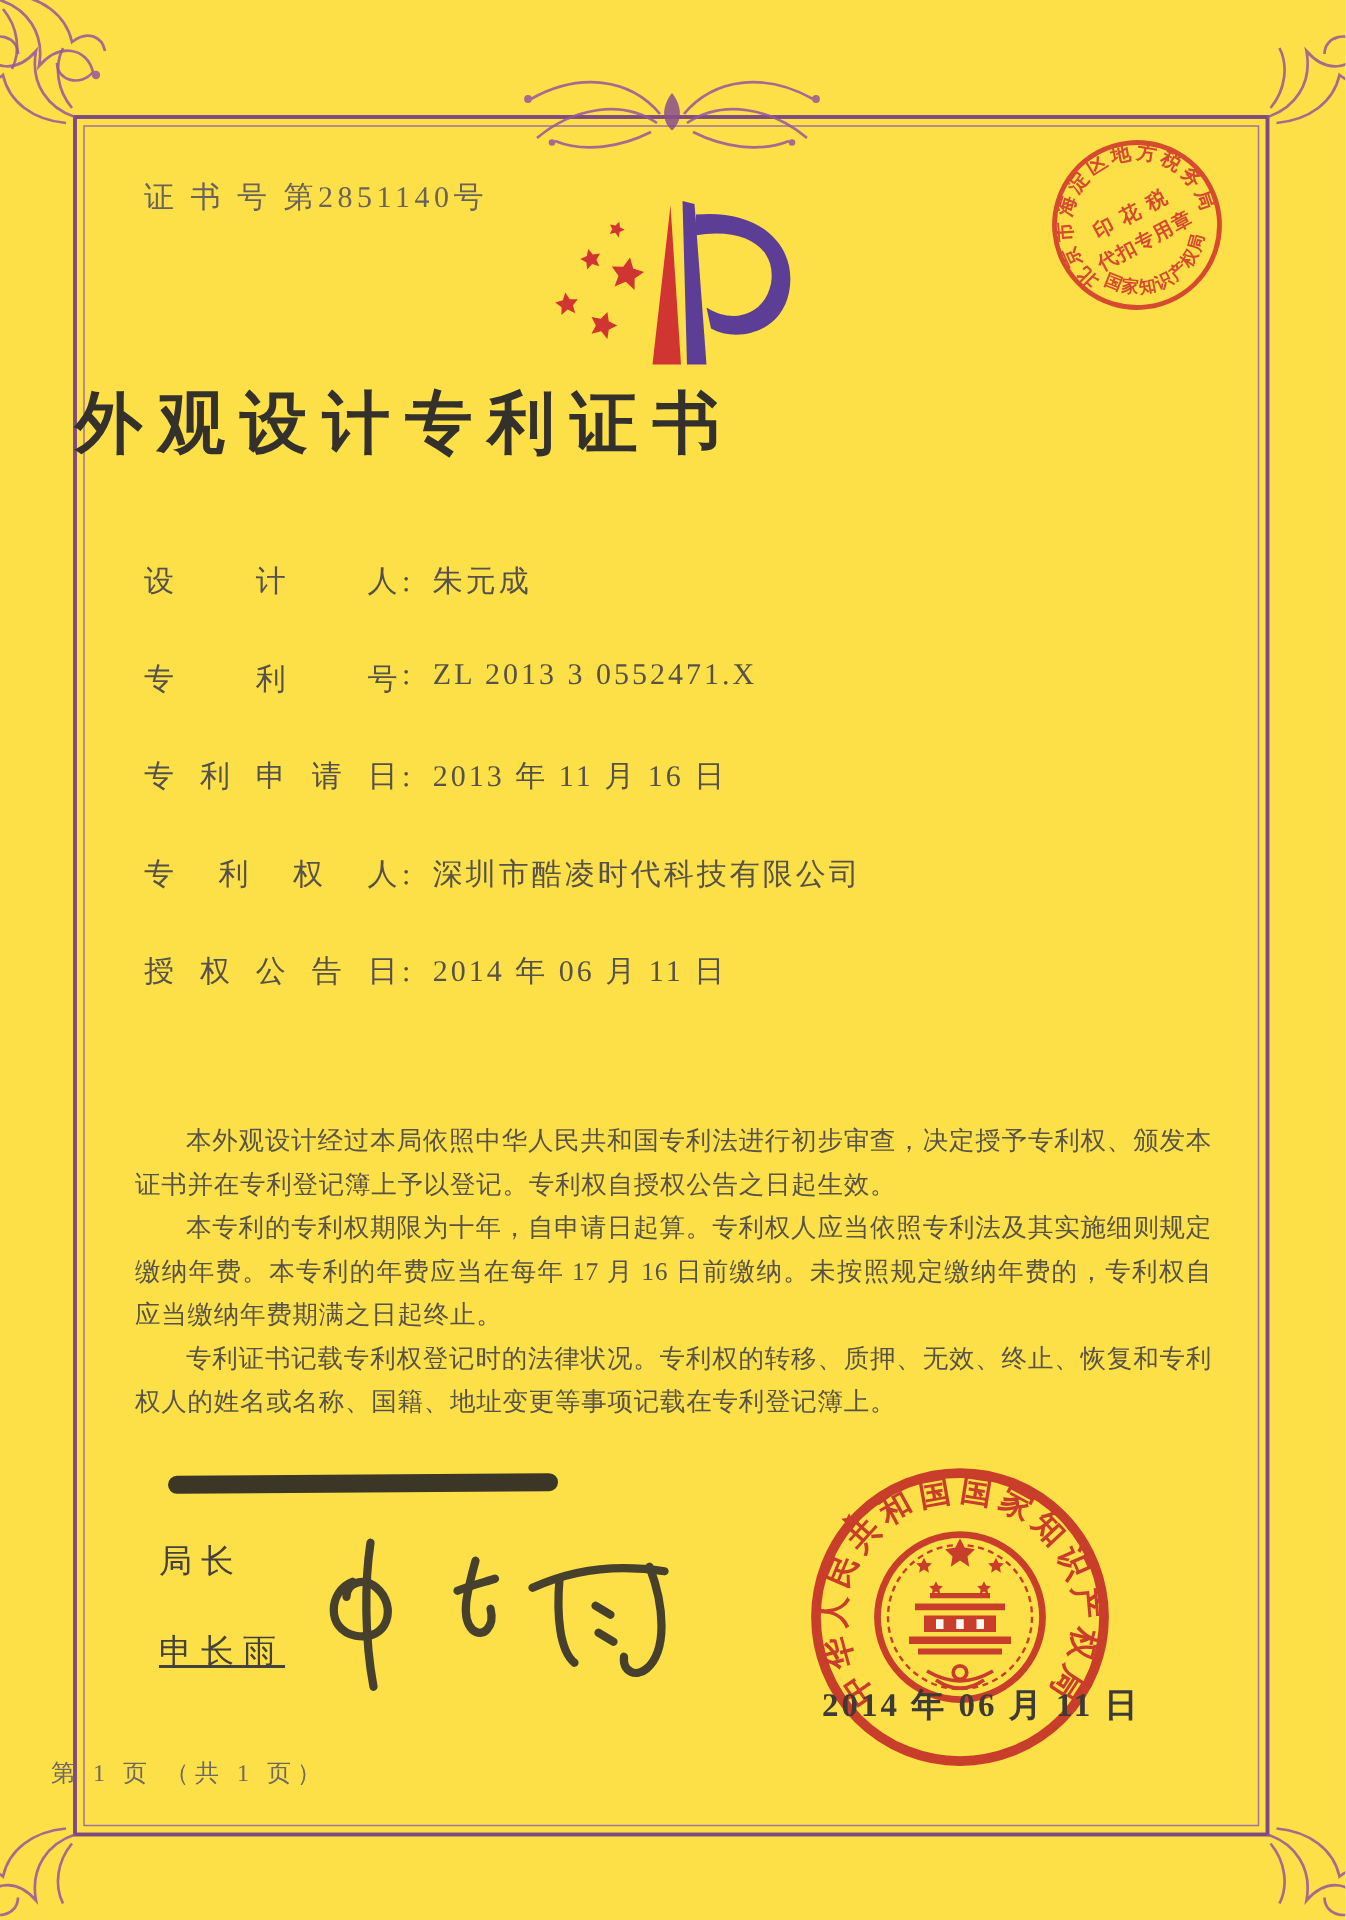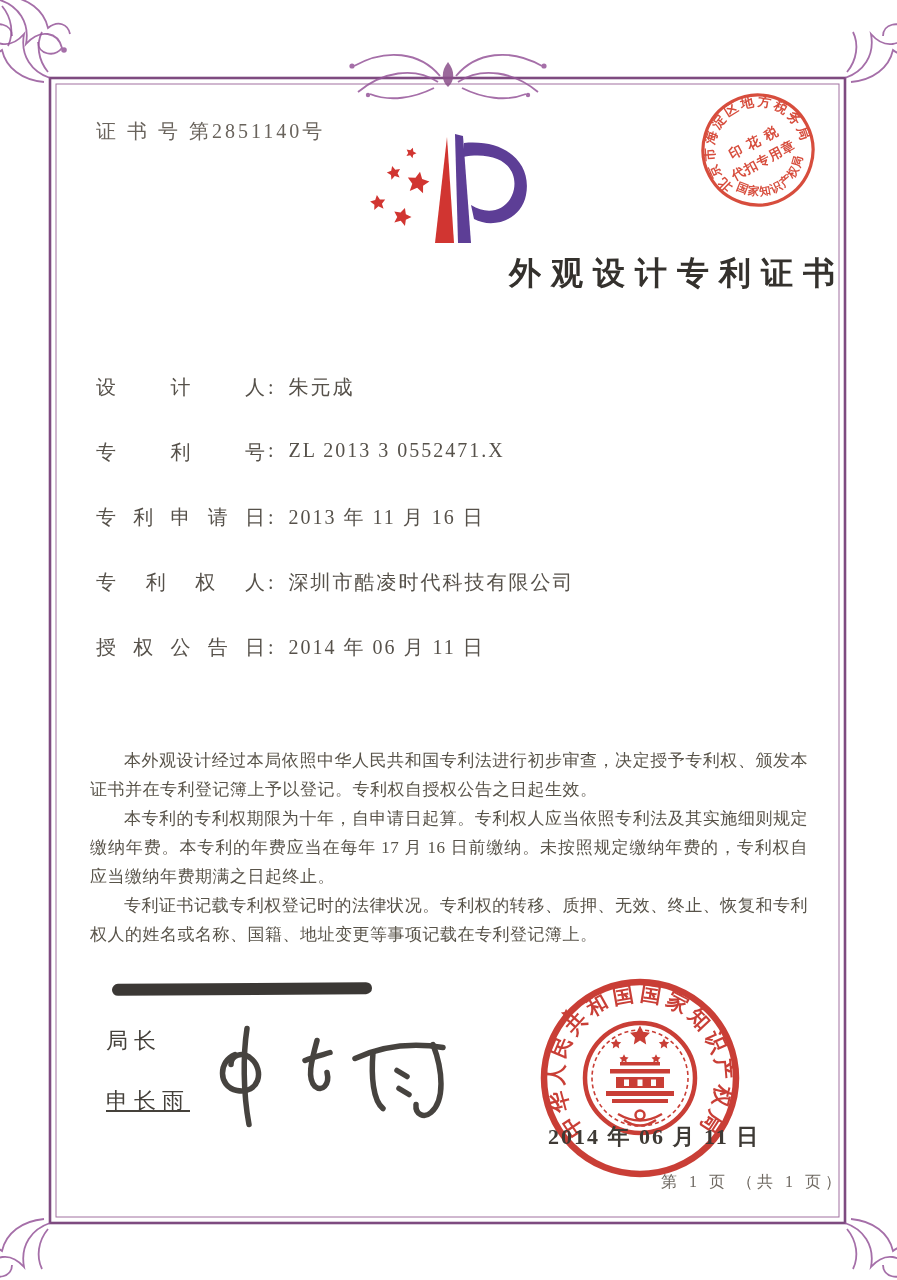--- a/index.html
+++ b/index.html
@@ -1,28 +1,28 @@
 <!DOCTYPE html>
 <html><head>
 <meta charset="utf-8">
 <style>
   html,body{margin:0;padding:0;background:#e9e7e4;}
   .page{
     position:relative;width:897px;height:1280px;margin:0 auto;
-    background:#ffffff;overflow:hidden;
+    background:#fde047;overflow:hidden;
     font-family:"Liberation Serif","DejaVu Serif",serif;
     color:#4a463f;
   }
   .abs{position:absolute;}
   
   .frame-svg{left:0;top:0;width:897px;height:1280px;z-index:1;}
   
   .cert-no{left:96px;top:118px;font-size:20px;letter-spacing:3px;color:#69635c;z-index:2;}
   .logo{left:350px;top:130px;width:200px;height:120px;z-index:2;}
-  .title{left:50px;top:252px;width:795px;text-align:right;font-size:32px;font-weight:700;
+  .title{left:50px;top:252px;width:795px;text-align:left;font-size:45px;font-weight:700;
          letter-spacing:10px;color:#34312d;z-index:2;}
   
   .fields{left:96px;top:374px;width:720px;z-index:2;font-size:20px;color:#56514a;}
   .field-row{height:26px;margin-bottom:39px;white-space:nowrap;letter-spacing:1px;}
   .f-label{display:inline-block;width:170px;text-align:justify;text-align-last:justify;vertical-align:top;}
   .f-colon{display:inline-block;margin:0 14px 0 2px;}
   .f-value{letter-spacing:2px;}
   
   .body-text{left:90px;top:746px;width:718px;z-index:2;font-size:17px;line-height:29px;
              color:#585349;text-align:justify;letter-spacing:0.5px;}
@@ -33,21 +33,21 @@
   
   .sig-title{left:106px;top:1026px;font-size:22px;letter-spacing:6px;color:#45413b;z-index:2;}
   .sig-name{left:106px;top:1086px;font-size:22px;letter-spacing:6px;color:#45413b;z-index:2;text-decoration:underline;}
   .autograph{left:205px;top:1012px;width:270px;height:125px;z-index:2;}
   
   .tax-stamp{left:698px;top:90px;width:120px;height:120px;z-index:3;opacity:.93;}
   .office-seal{left:536px;top:974px;width:208px;height:208px;z-index:3;opacity:.94;}
   .seal-date{left:548px;top:1122px;width:220px;font-size:22px;font-weight:600;letter-spacing:2px;
              color:#3e3a35;z-index:4;white-space:nowrap;}
   
-  .page-num{left:50px;top:1172px;width:795px;text-align:right;font-size:16px;letter-spacing:4px;
+  .page-num{left:34px;top:1172px;width:795px;text-align:left;font-size:16px;letter-spacing:4px;
             color:#6e6861;z-index:2;}
   svg text{font-family:"Liberation Serif","DejaVu Serif",serif;}
 </style>
 </head>
 <body>
 
 <div class="page">
 
   <svg class="abs frame-svg" viewBox="0 0 897 1280">
     <g stroke="#7e4b80" fill="none">

